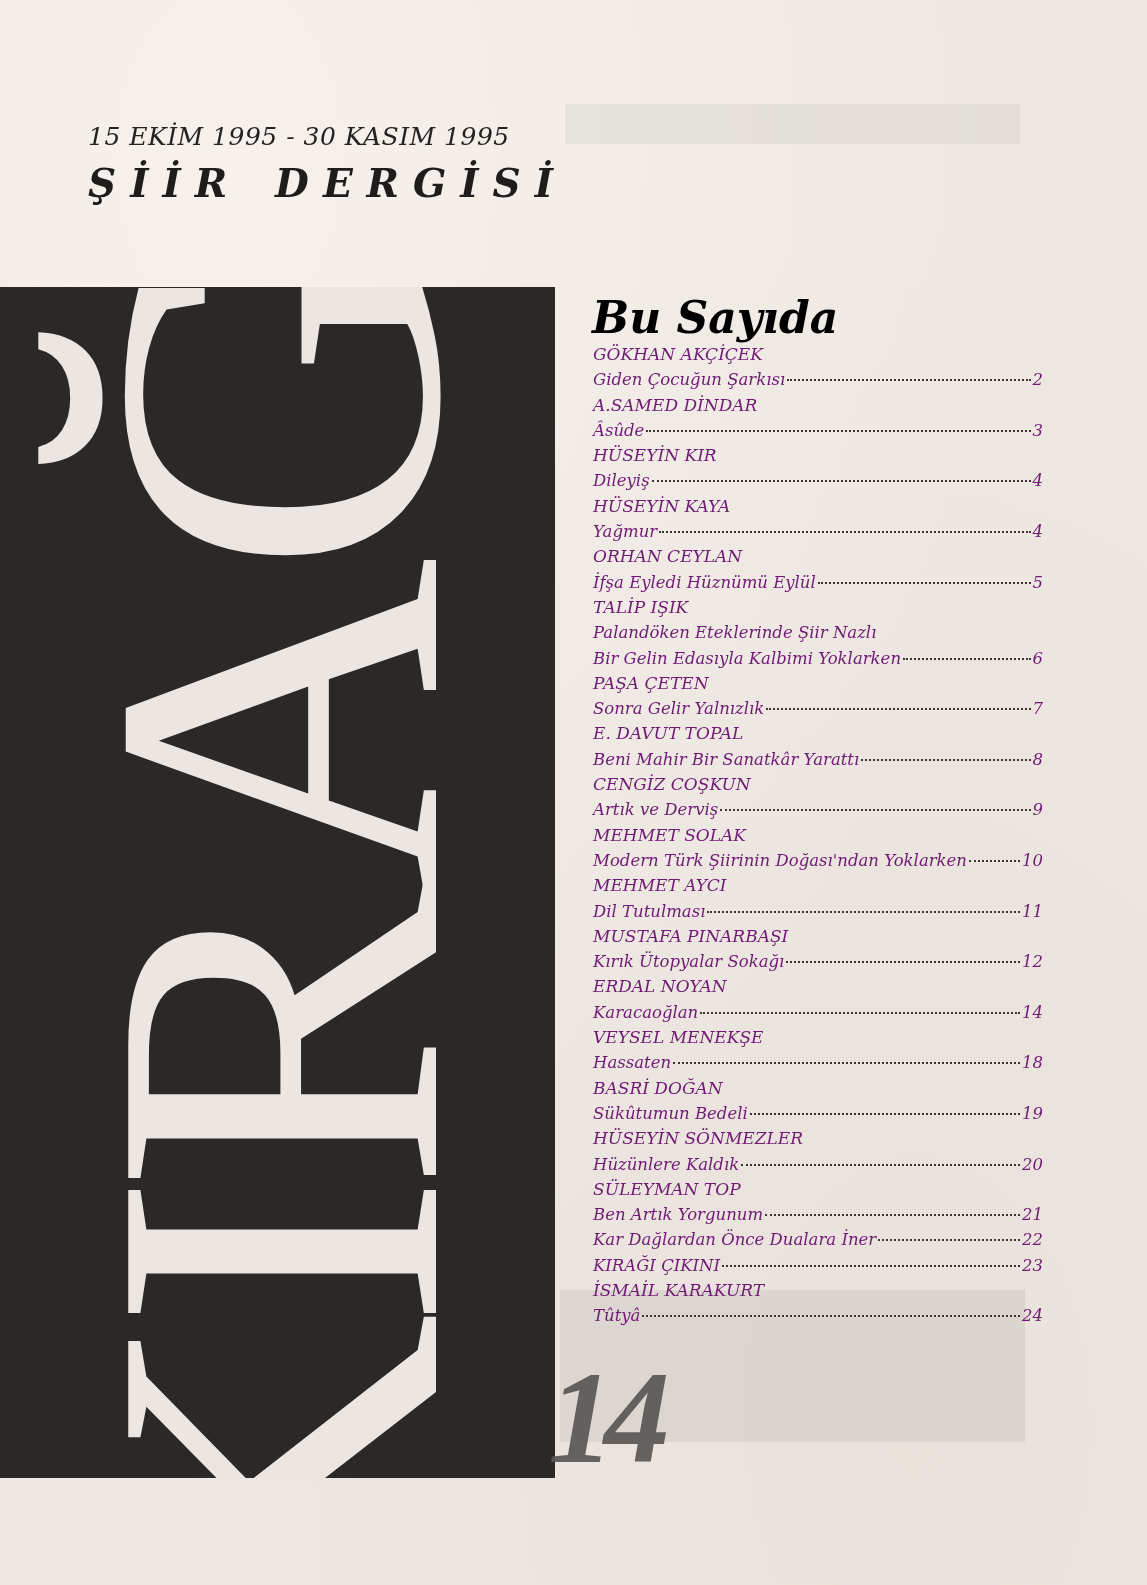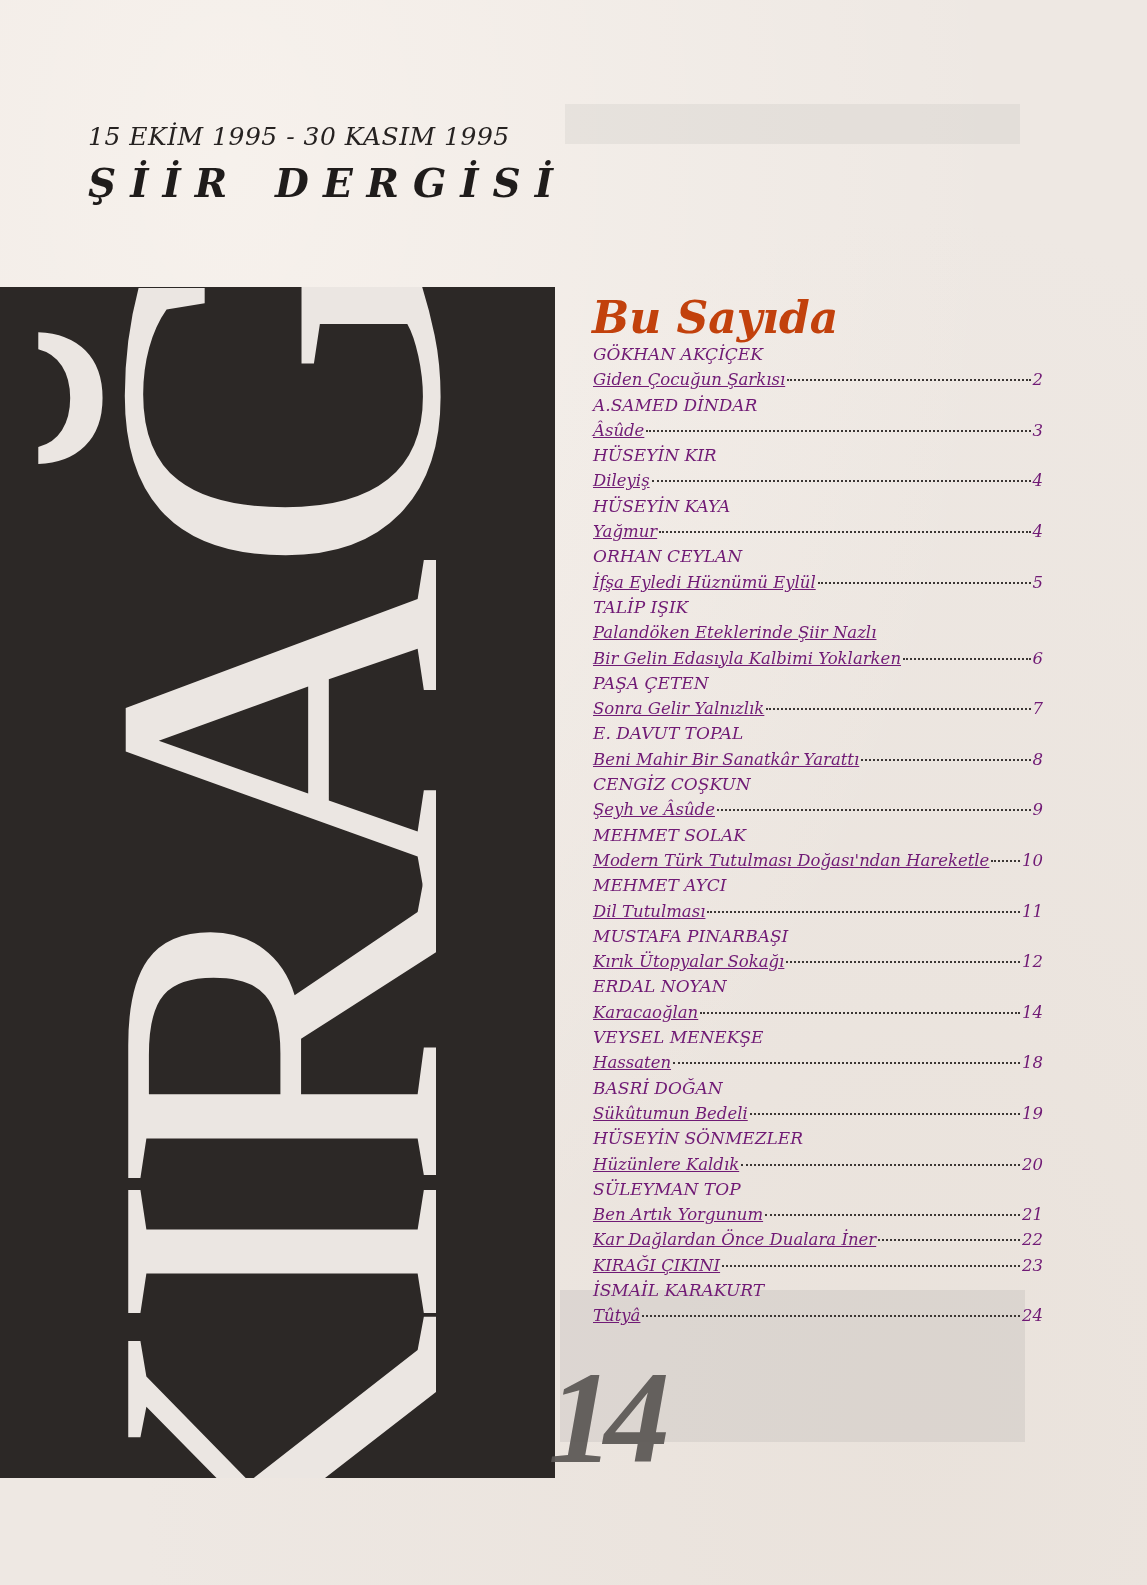--- a/index.html
+++ b/index.html
@@ -45,33 +45,33 @@
     position:absolute;
     left:50%; top:50%;
     transform:translate(-50%,-50%) rotate(-90deg);
     font-family:"Liberation Serif","DejaVu Serif",serif;
     font-size:470px; line-height:1; font-weight:normal;
     color:#ebe6e2; letter-spacing:-18px; white-space:nowrap;
   }
   .toc-heading {
     position:absolute; left:592px; top:292px;
     font-size:44px; font-weight:bold; font-style:italic;
-    color:#c2410c; white-space:nowrap;
+    color:#000000; white-space:nowrap;
   }
   .toc {
     position:absolute; left:593px; top:342px; width:450px;
   }
   .toc-row {
     height:25.3px; line-height:25.3px;
     font-size:16.5px; font-style:italic;
     white-space:nowrap; display:flex; align-items:baseline;
     color:#701a75;
   }
   .toc-row.author { font-size:17px; }
-  .toc-row .title { flex:0 0 auto;text-decoration:underline; }
+  .toc-row .title { flex:0 0 auto; }
   .toc-row .leader {
     flex:1 1 auto; overflow:hidden; margin:0 2px;
     border-bottom:2px dotted #3b3634; height:0; position:relative; top:-4px;
   }
   .toc-row .page { flex:0 0 auto; font-style:italic; }
   .issue-number {
     position:absolute; left:548px; top:1352px;
     font-size:132px; font-weight:bold; font-style:italic;
     color:#5a5654; letter-spacing:-10px; line-height:1;
     font-family:"Liberation Serif","DejaVu Serif",serif;
@@ -144,27 +144,27 @@
       <span class="page">7</span>
     </div>
     <div class="toc-row author">E. DAVUT TOPAL</div>
     <div class="toc-row">
       <span class="title">Beni Mahir Bir Sanatkâr Yarattı</span>
       <span class="leader"></span>
       <span class="page">8</span>
     </div>
     <div class="toc-row author">CENGİZ COŞKUN</div>
     <div class="toc-row">
-      <span class="title">Şeyh ve Âsûde</span>
+      <span class="title">Artık ve Derviş</span>
       <span class="leader"></span>
       <span class="page">9</span>
     </div>
     <div class="toc-row author">MEHMET SOLAK</div>
     <div class="toc-row">
-      <span class="title">Modern Türk Tutulması Doğası'ndan Hareketle</span>
+      <span class="title">Modern Türk Şiirinin Doğası'ndan Yoklarken</span>
       <span class="leader"></span>
       <span class="page">10</span>
     </div>
     <div class="toc-row author">MEHMET AYCI</div>
     <div class="toc-row">
       <span class="title">Dil Tutulması</span>
       <span class="leader"></span>
       <span class="page">11</span>
     </div>
     <div class="toc-row author">MUSTAFA PINARBAŞI</div>

